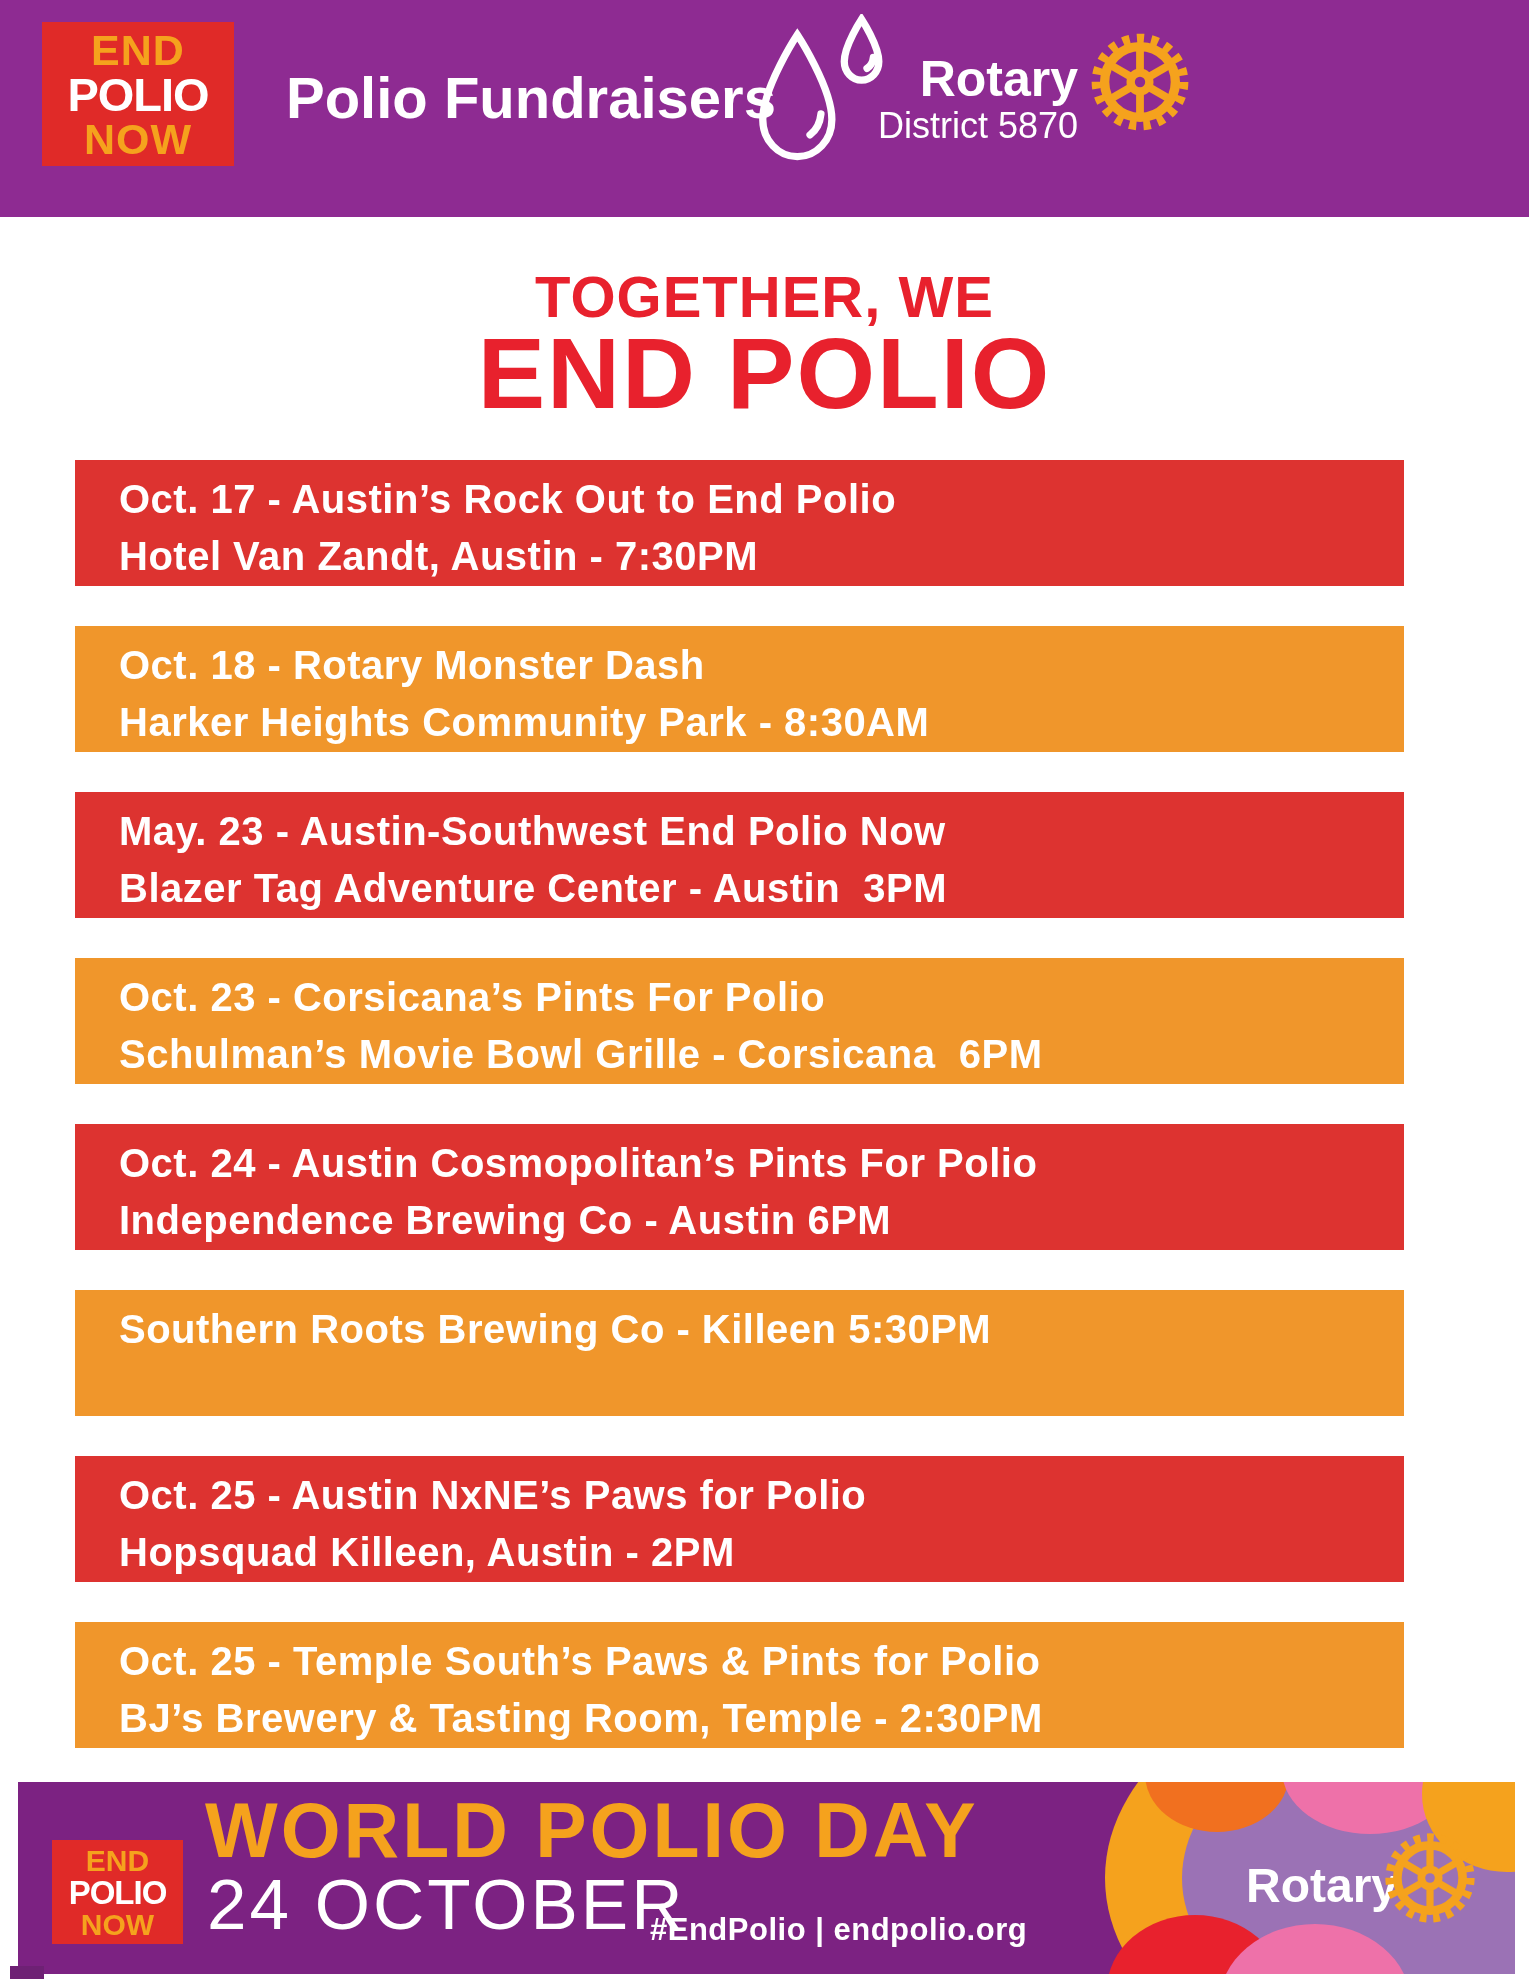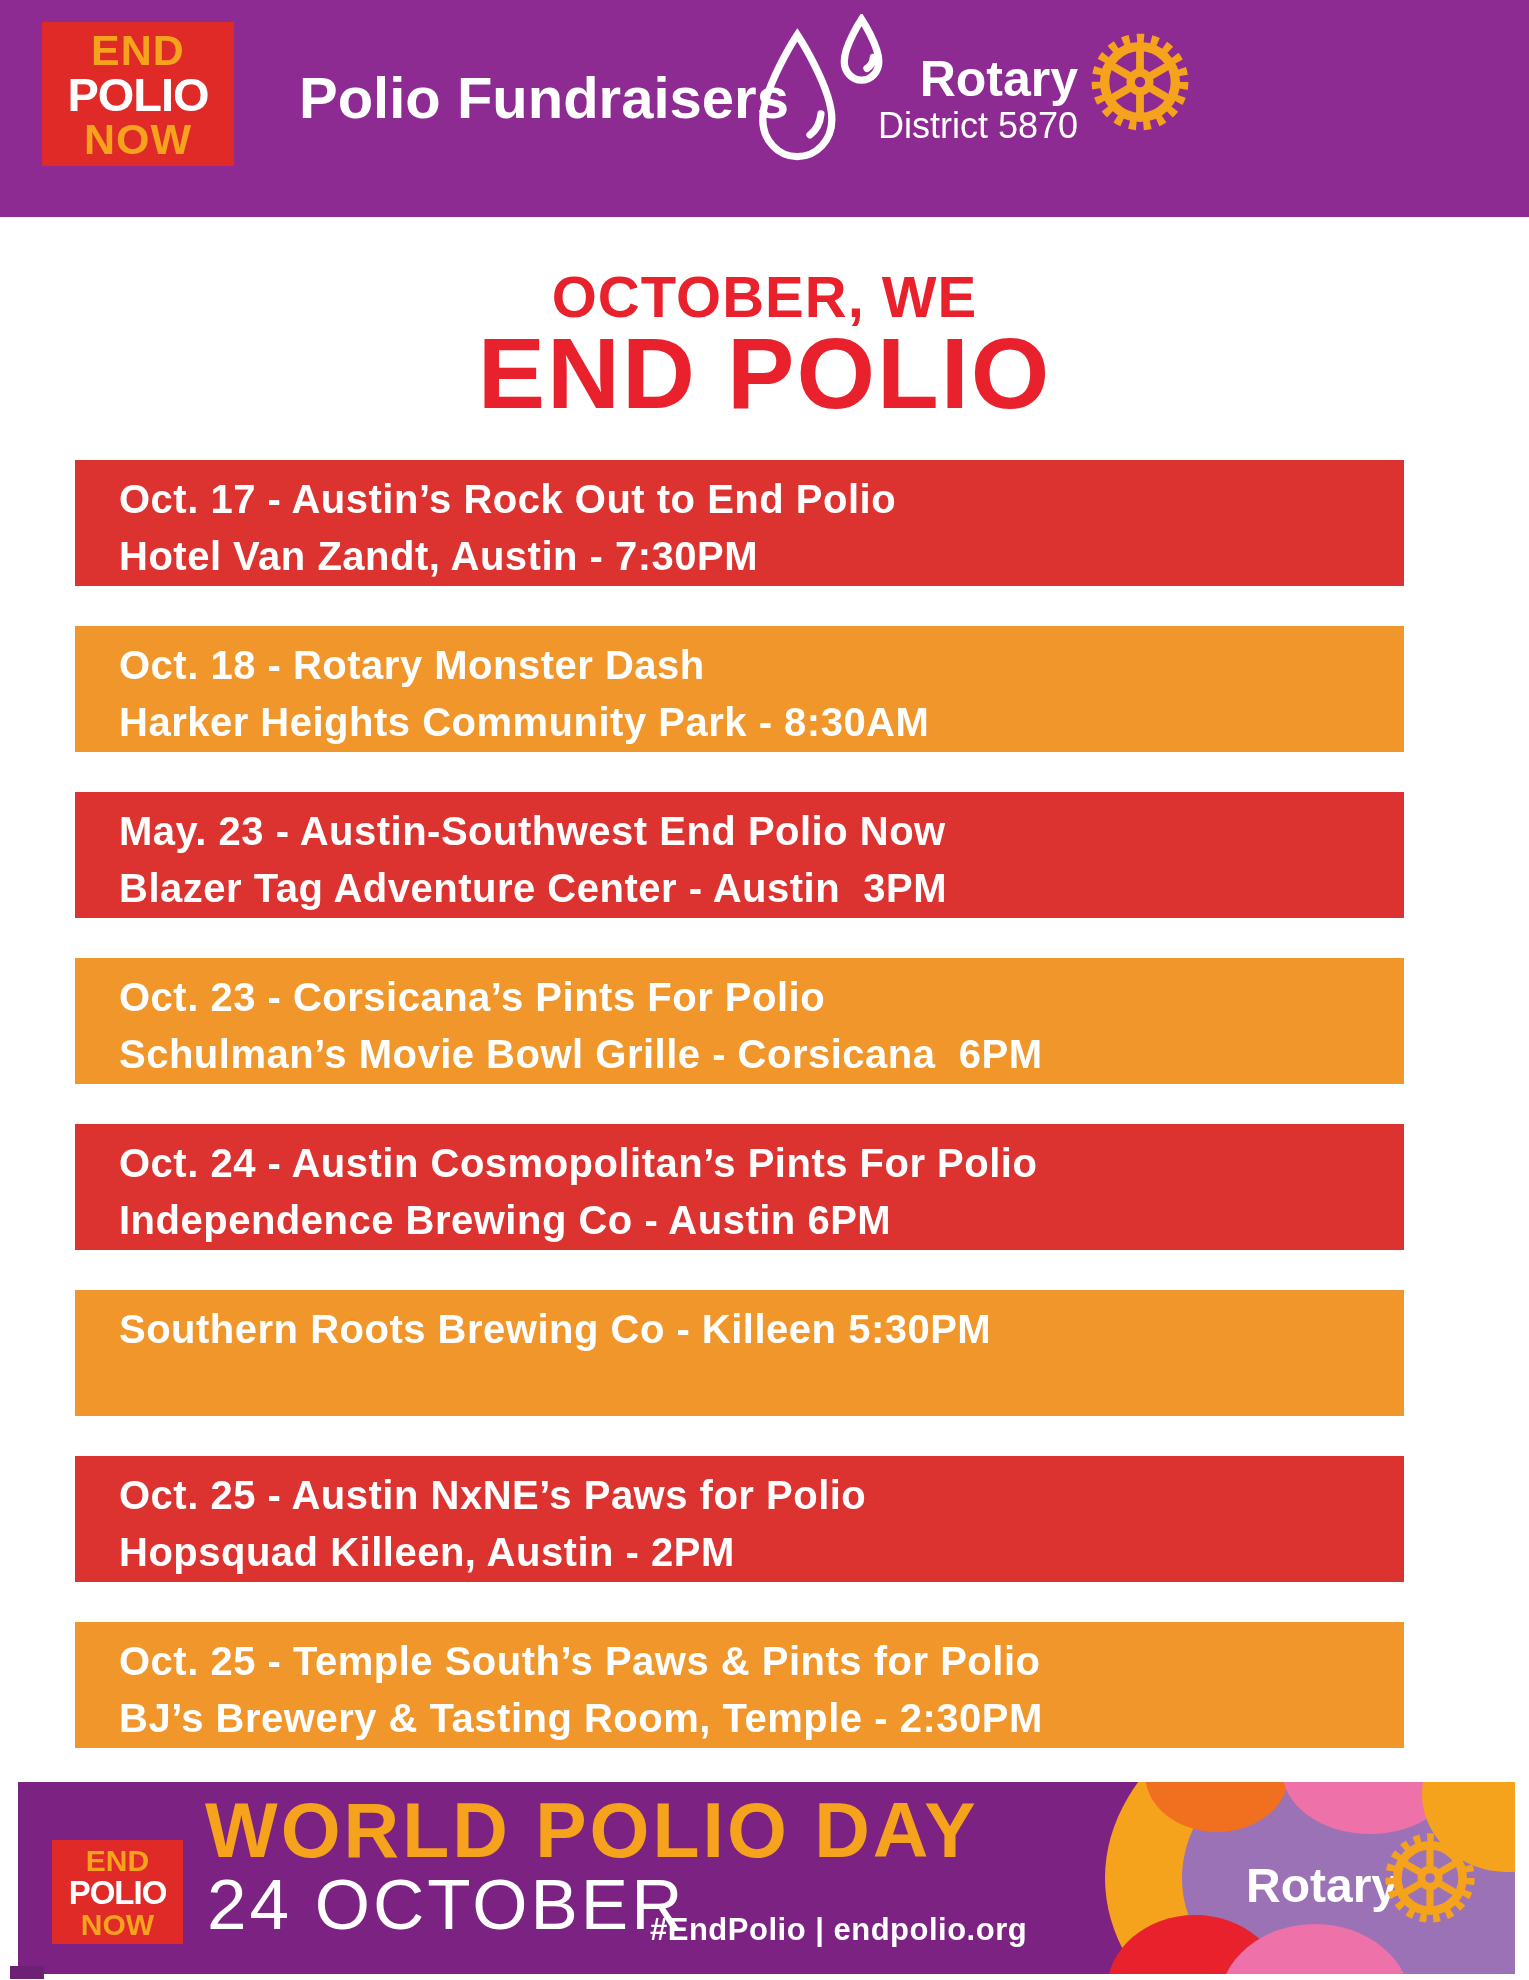--- a/index.html
+++ b/index.html
@@ -13,21 +13,21 @@
             background:var(--c-header-purple,#8E2B92); }
 
   .epn { position:absolute; background:var(--c-logo-red,#E02A28);
          display:flex; flex-direction:column; align-items:center; justify-content:center;
          text-align:center; font-weight:bold; }
   .epn-header { left:42px; top:22px; width:192px; height:144px; }
   .epn-header .l1 { font-size:43px; line-height:44px; color:var(--c-gold,#F5A21D); letter-spacing:1px; }
   .epn-header .l2 { font-size:47px; line-height:45px; color:#fff; letter-spacing:-1px; }
   .epn-header .l3 { font-size:43px; line-height:44px; color:var(--c-gold,#F5A21D); letter-spacing:1px; }
 
-  .top-title { position:absolute; left:299px; top:66px; font-size:58px; line-height:64px;
+  .top-title { position:absolute; left:286px; top:66px; font-size:58px; line-height:64px;
                font-weight:bold; color:#fff; }
 
   .drops { position:absolute; left:740px; top:14px; width:168px; height:156px; }
 
   .rotary-block { position:absolute; left:846px; top:52px; width:232px; text-align:right; color:#fff; }
   .rotary-name { font-size:50px; line-height:54px; font-weight:bold; }
   .rotary-district { font-size:36px; line-height:40px; font-weight:400; }
 
   .wheel-header { position:absolute; left:1088px; top:30px; width:104px; height:104px; }
   .wheel-hole { fill:var(--c-header-purple,#8E2B92); }
@@ -111,21 +111,21 @@
           <line x1="50" y1="50" x2="50" y2="14" transform="rotate(180 50 50)"></line>
           <line x1="50" y1="50" x2="50" y2="14" transform="rotate(240 50 50)"></line>
           <line x1="50" y1="50" x2="50" y2="14" transform="rotate(300 50 50)"></line>
         </g>
       </g>
       <circle cx="50" cy="50" r="13" fill="var(--c-gold,#F5A21D)"></circle>
       <circle cx="50" cy="50" r="5" class="wheel-hole"></circle>
     </svg>
   </header>
 
-  <div class="hero-line1">OCTOBER, WE</div>
+  <div class="hero-line1">TOGETHER, WE</div>
   <div class="hero-line2">END POLIO</div>
 
   <section class="events">
 
     <div class="event red">
       <div class="event-line">Oct. 17 - Austin’s Rock Out to End Polio</div>
       <div class="event-line">Hotel Van Zandt, Austin - 7:30PM</div>
     </div>
 
     <div class="event orange">

